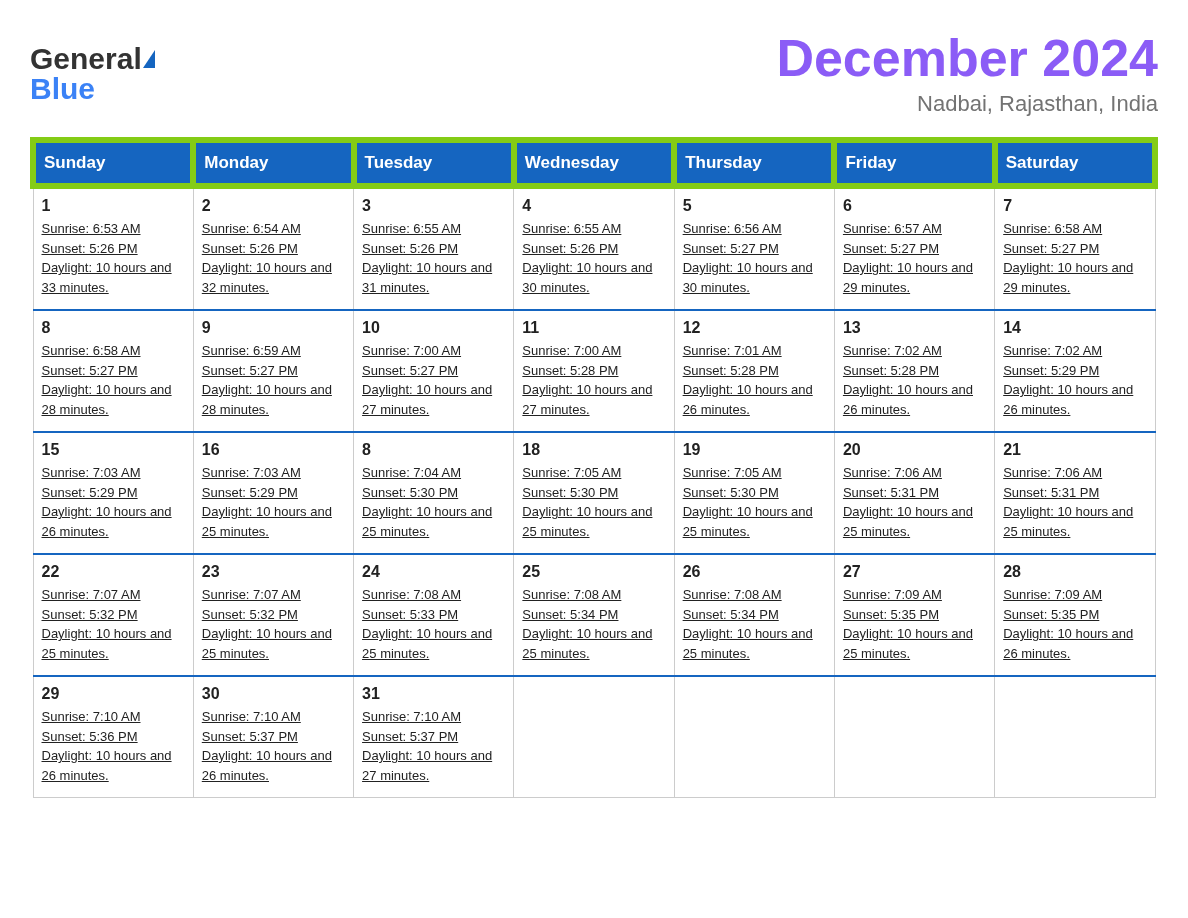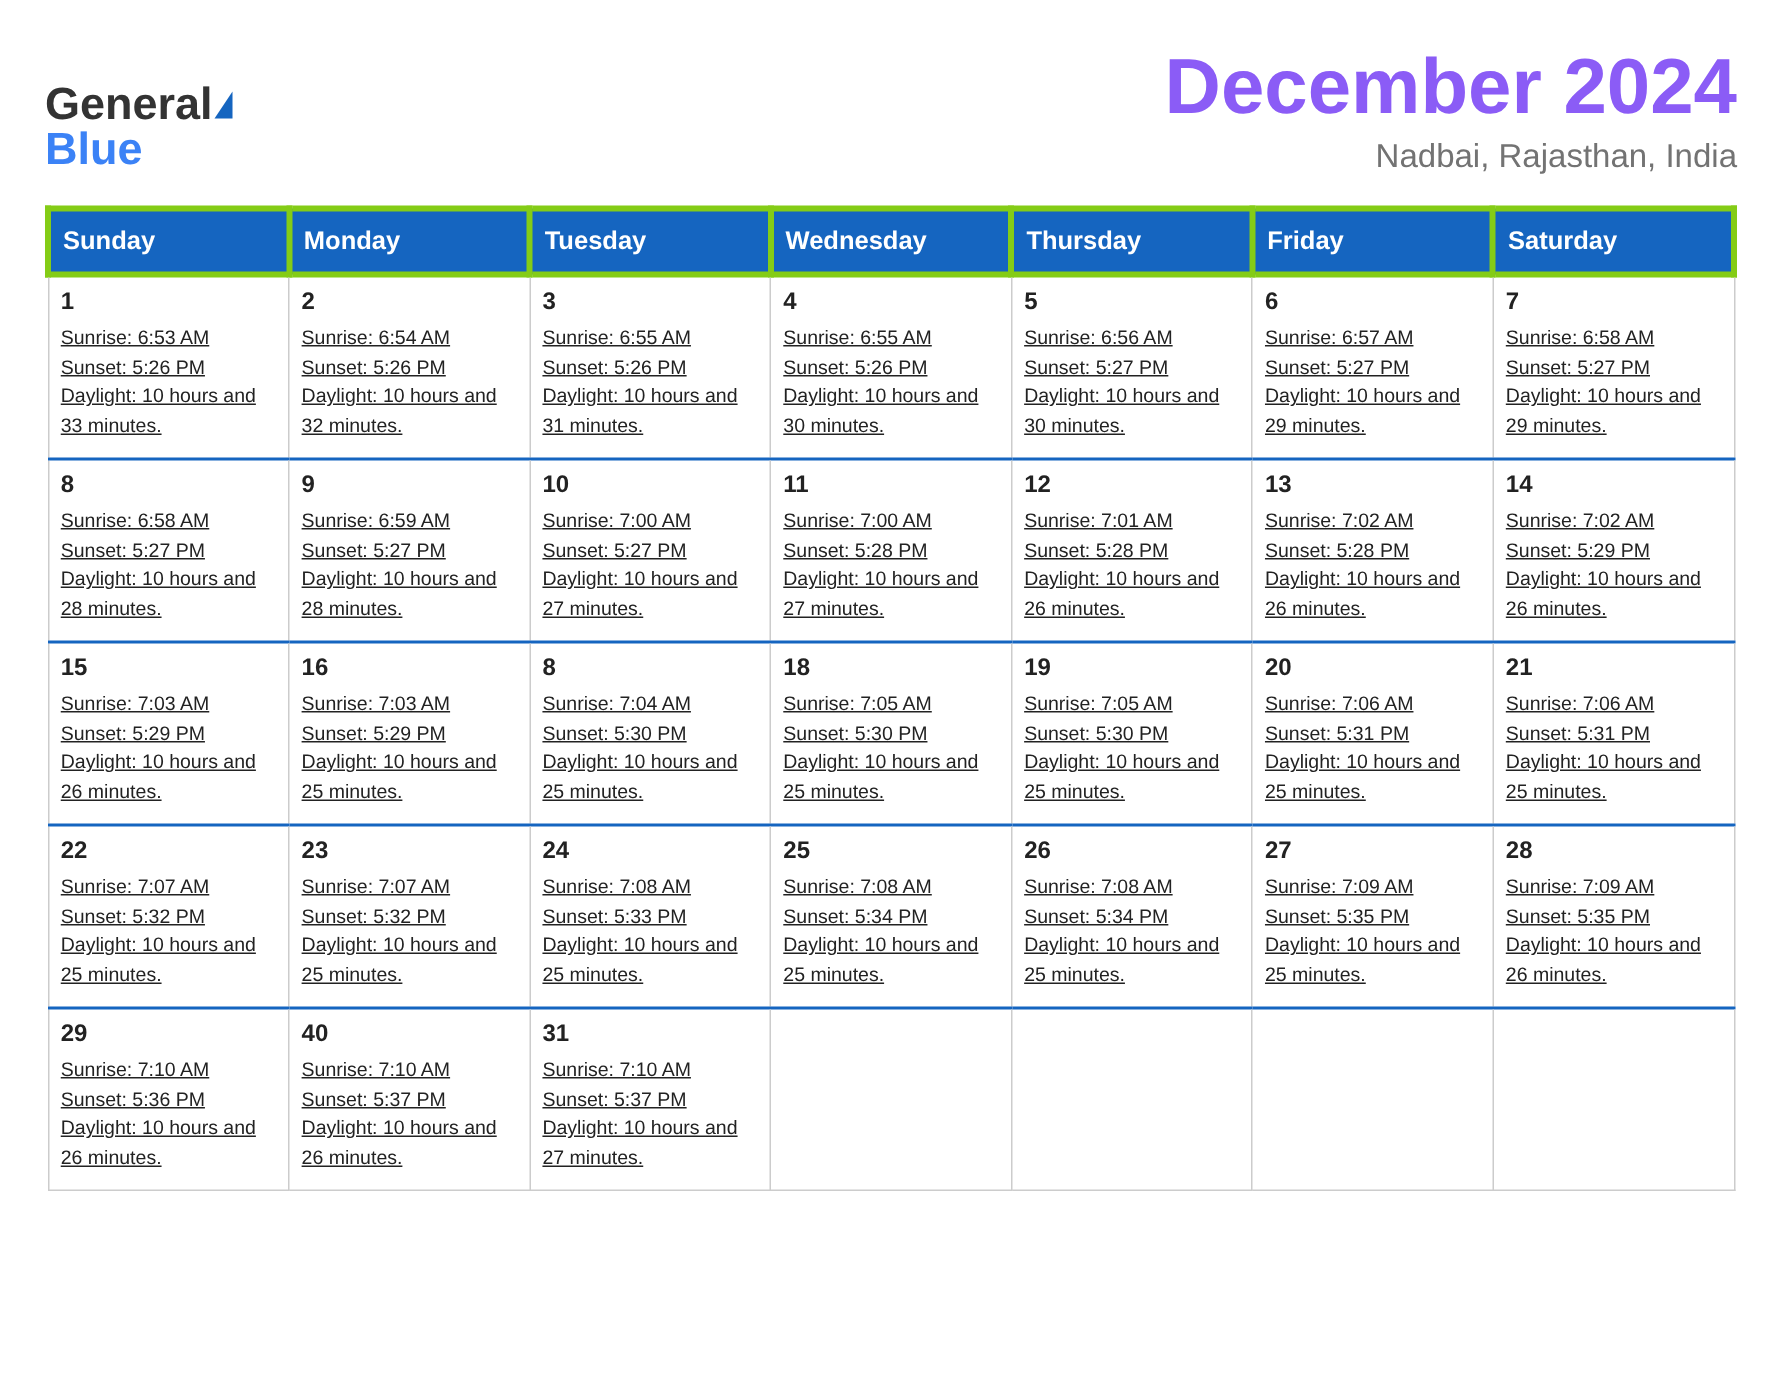--- a/index.html
+++ b/index.html
@@ -6,21 +6,21 @@
     body {
       font-family: Arial, sans-serif;
       background: #fff;
       padding: 30px;
       width: 1188px;
       min-height: 918px;
     }
     .header {
       display: flex;
       justify-content: space-between;
-      align-items: flex-end;
+      align-items: center;
       margin-bottom: 20px;
       gap: 12px;
     }
     .logo {
       display: flex;
       flex-direction: column;
       align-items: flex-start;
     }
     .title-block {
       text-align: right;
@@ -40,21 +40,21 @@
       width: 100%;
       border-collapse: collapse;
     }
     thead tr th {
       background-color: #1565c0;
       color: #fff;
       font-size: 17px;
       font-weight: bold;
       padding: 10px 8px;
       text-align: left;
-      border: 4px solid #84cc16;
+      border: 6px solid #84cc16;
     }
     tbody tr td {
       vertical-align: top;
       padding: 8px 8px 12px 8px;
       border: 1px solid #ccc;
       font-size: 13px;
       color: #222;
       width: calc(100% / 7);
       min-height: 100px;
     }
@@ -250,21 +250,21 @@
           <span class="day-num">28</span>
           <div class="day-info"><span>Sunrise: 7:09 AM</span><br><span>Sunset: 5:35 PM</span><br><span>Daylight: 10 hours and 26 minutes.</span></div>
         </td>
       </tr>
       <tr>
         <td>
           <span class="day-num">29</span>
           <div class="day-info"><span>Sunrise: 7:10 AM</span><br><span>Sunset: 5:36 PM</span><br><span>Daylight: 10 hours and 26 minutes.</span></div>
         </td>
         <td>
-          <span class="day-num">40</span>
+          <span class="day-num">30</span>
           <div class="day-info"><span>Sunrise: 7:10 AM</span><br><span>Sunset: 5:37 PM</span><br><span>Daylight: 10 hours and 26 minutes.</span></div>
         </td>
         <td>
           <span class="day-num">31</span>
           <div class="day-info"><span>Sunrise: 7:10 AM</span><br><span>Sunset: 5:37 PM</span><br><span>Daylight: 10 hours and 27 minutes.</span></div>
         </td>
         <td class="empty"></td>
         <td class="empty"></td>
         <td class="empty"></td>
         <td class="empty"></td>

